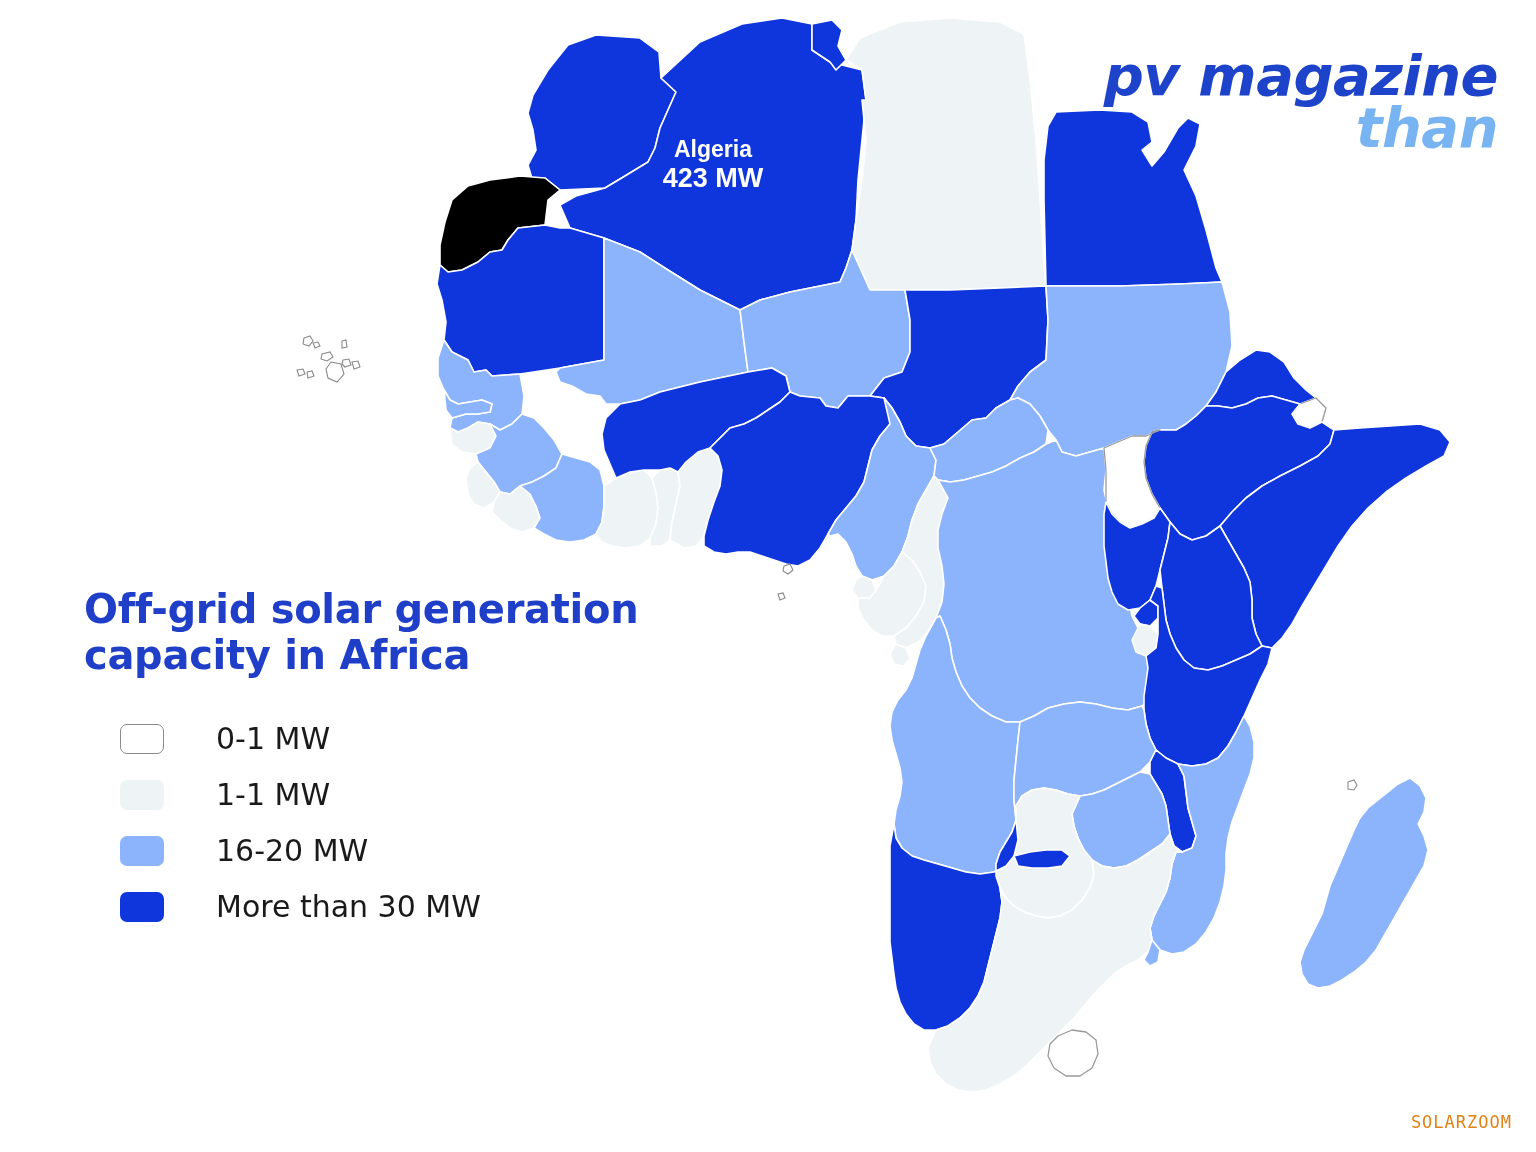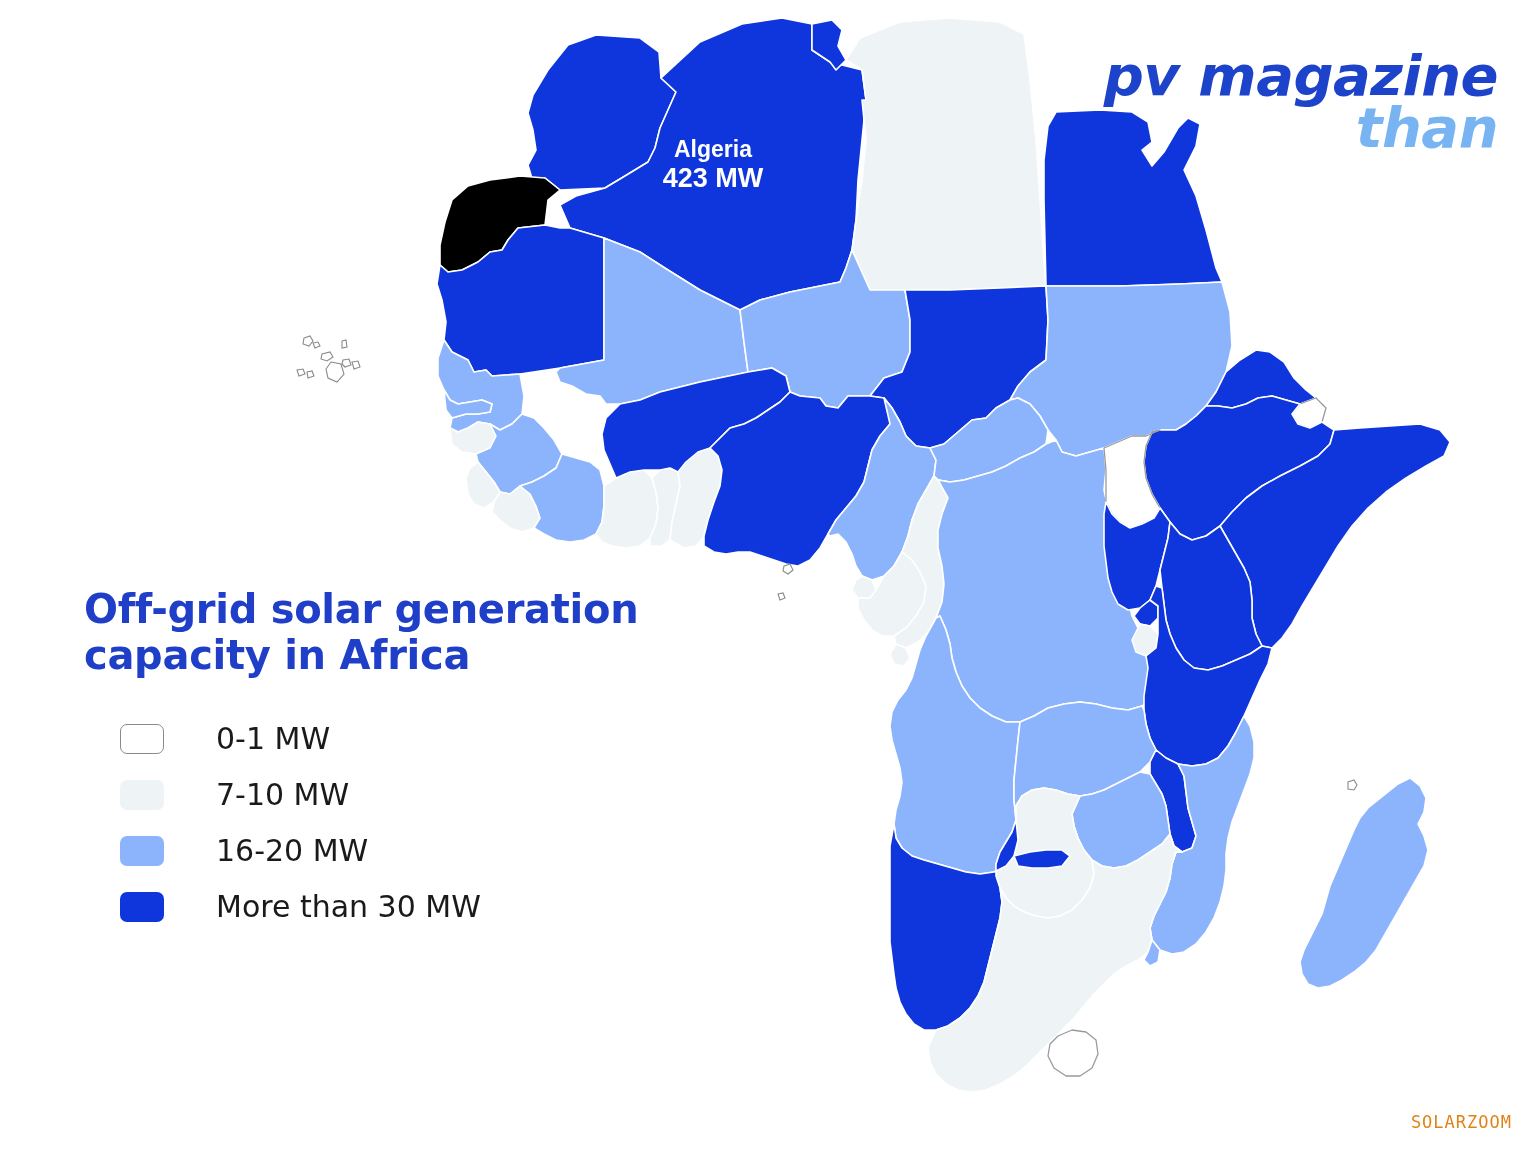--- a/index.html
+++ b/index.html
@@ -273,21 +273,21 @@
   <div id="legend-block">
     <h1 id="legend-title">Off-grid solar generation capacity in Africa</h1>
 
     <div class="legend-row">
       <span class="legend-swatch sw0"></span>
       <span class="legend-label">0-1 MW</span>
     </div>
 
     <div class="legend-row">
       <span class="legend-swatch sw1"></span>
-      <span class="legend-label">7-10 MW</span>
+      <span class="legend-label">1-1 MW</span>
     </div>
 
     <div class="legend-row">
       <span class="legend-swatch sw2"></span>
       <span class="legend-label">16-20 MW</span>
     </div>
 
     <div class="legend-row">
       <span class="legend-swatch sw3"></span>
       <span class="legend-label">More than 30 MW</span>

